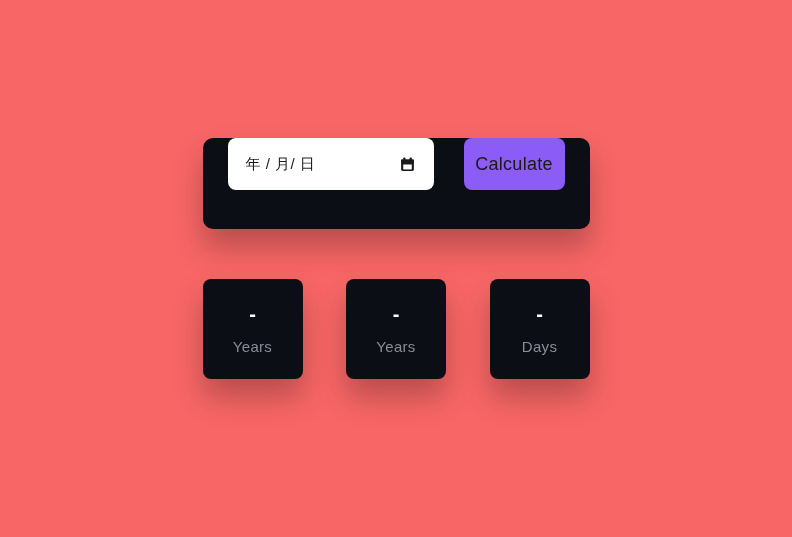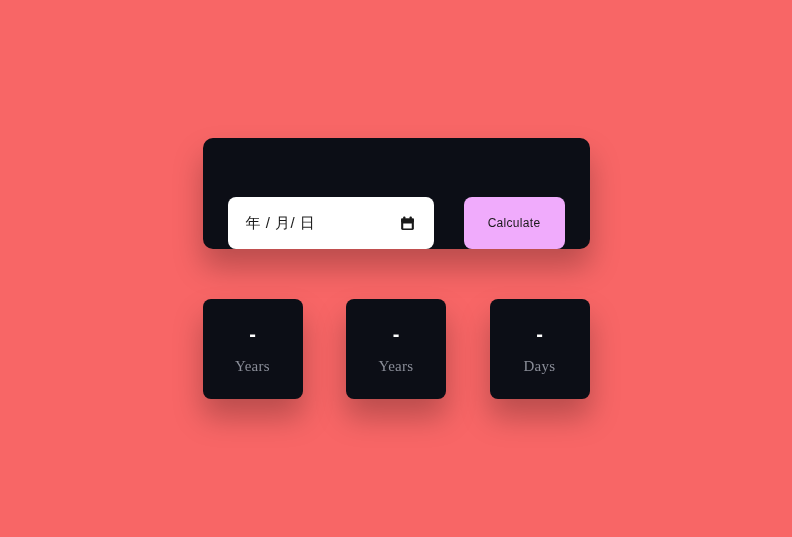--- a/index.html
+++ b/index.html
@@ -8,25 +8,25 @@
   height: 537px;
   background: #f86666;
   font-family: 'Segoe UI', Arial, sans-serif;
   display: flex;
   flex-direction: column;
   align-items: center;
   padding-top: 138px;
 }
 .input-card {
   width: 387px;
-  height: 111px;
+  height: 91px;
   background: #0c0e16;
   border-radius: 10px;
   display: flex;
-  align-items: flex-end;
+  align-items: flex-start;
   padding: 0 25px;
   gap: 30px;
   box-shadow: 0 18px 30px rgba(0,0,0,0.25);
 }
 .date-input-wrapper {
   flex: 1;
   height: 52px;
   background: #fff;
   border-radius: 8px;
   display: flex;
@@ -39,24 +39,24 @@
   color: #1a1a1a;
   letter-spacing: 0.5px;
 }
 .calendar-icon {
   width: 17px;
   height: 17px;
 }
 .calc-btn {
   height: 52px;
   width: 101px;
-  background: #f0abfc;
+  background: #8b5cf6;
   border: none;
   border-radius: 8px;
-  font-size: 12px;
+  font-size: 18px;
   color: #1a1a1a;
   letter-spacing: 0.3px;
   cursor: pointer;
   display: flex;
   align-items: center;
   justify-content: center;
 }
 .results {
   margin-top: 50px;
   width: 387px;
@@ -78,21 +78,20 @@
 .result-value {
   font-size: 20px;
   font-weight: 700;
   color: #fff;
   line-height: 1;
 }
 .result-label {
   font-size: 15px;
   color: #8a8d98;
   letter-spacing: 0.3px;
-  font-family: Liberation Serif, serif;
 }
 </style>
 </head>
 <body>
 
 <div class="input-card">
   <div class="date-input-wrapper">
     <span class="date-placeholder">年 / 月/ 日</span>
     <span class="calendar-icon">
       <svg viewBox="0 0 24 24" fill="#1a1a1a">

